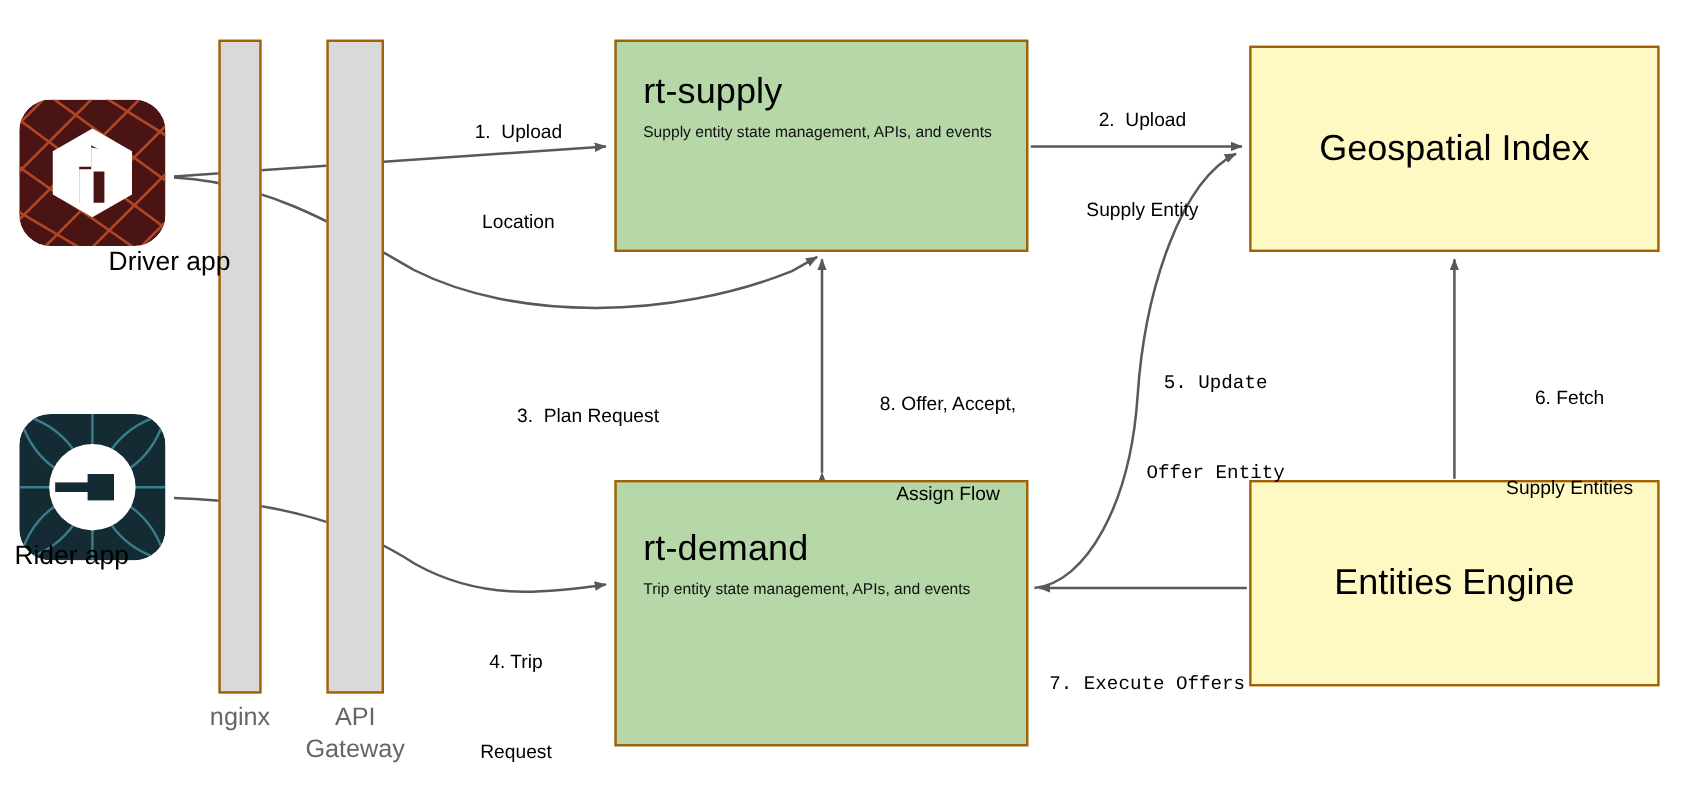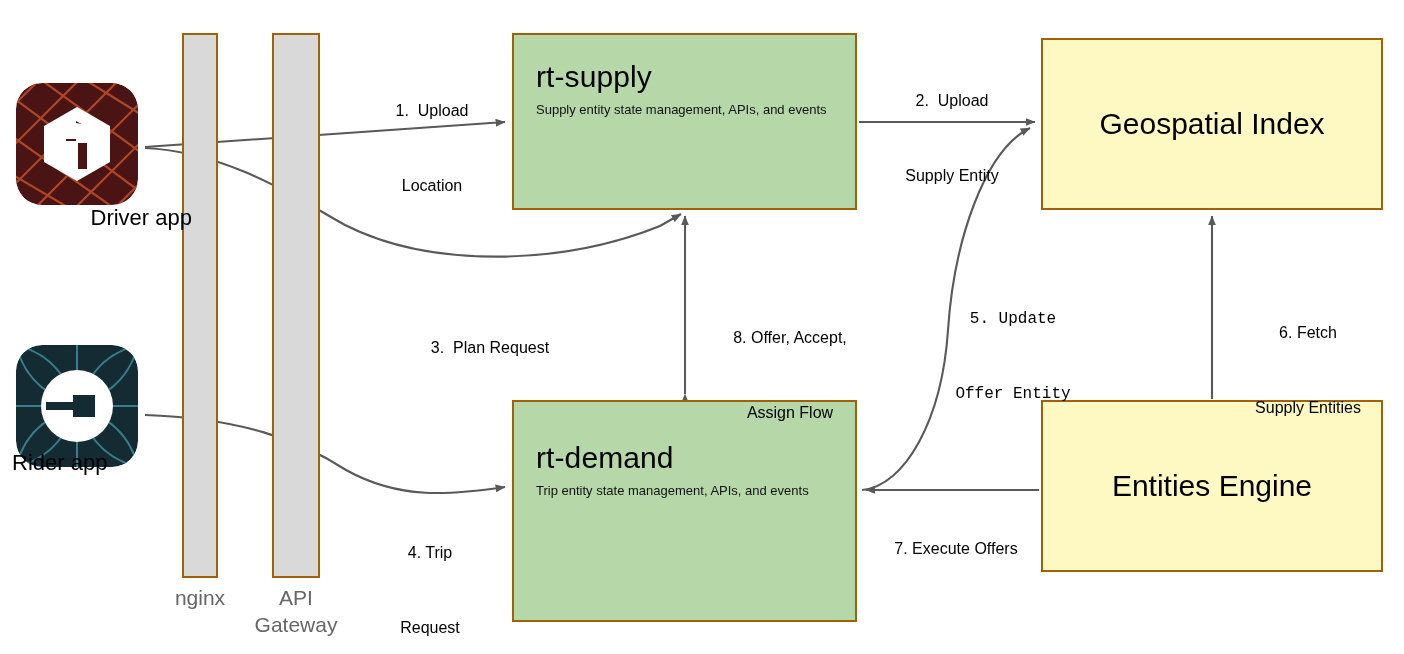--- a/index.html
+++ b/index.html
@@ -228,21 +228,21 @@
   <div class="edge-label" style="left:948px; top:257px; width:130px;font-family:Liberation Mono, monospace;">
     <div>5. Update</div>
     <div>Offer Entity</div>
   </div>
 
   <div class="edge-label" style="left:1223px; top:270px; width:170px;">
     <div>6. Fetch</div>
     <div>Supply Entities</div>
   </div>
 
-  <div class="edge-label" style="left:866px; top:486px; width:180px;">
+  <div class="edge-label" style="left:866px; top:508px; width:180px;font-family:Liberation Mono, monospace;">
     <div>7. Execute Offers</div>
   </div>
 
   <div class="edge-label" style="left:700px; top:275px; width:180px;">
     <div>8. Offer, Accept,</div>
     <div>Assign Flow</div>
   </div>
 
 </div>
 

